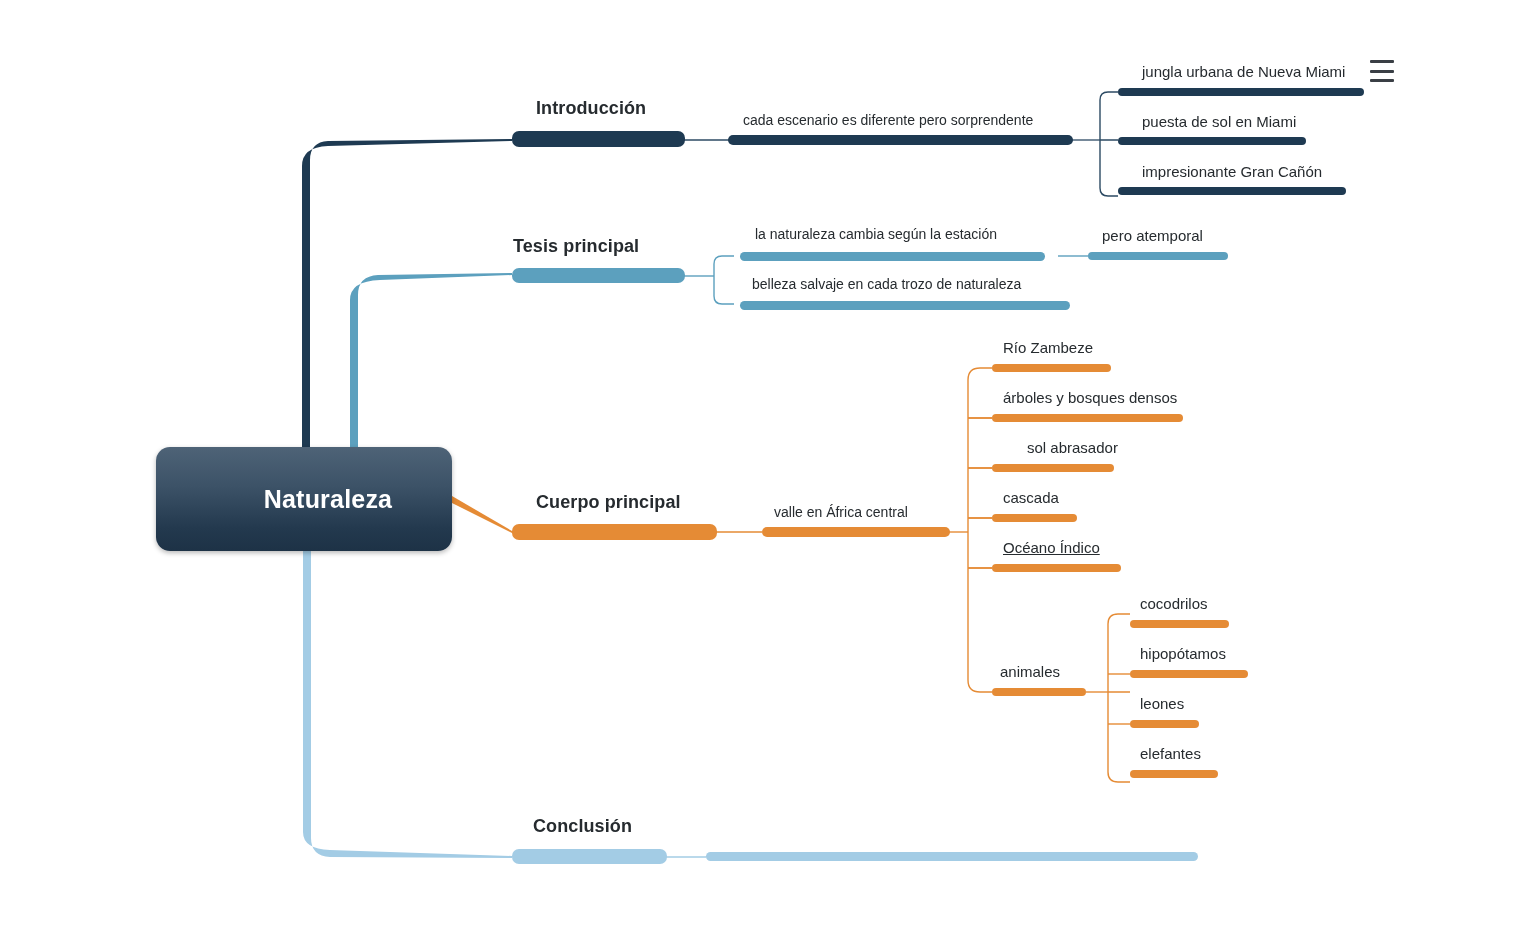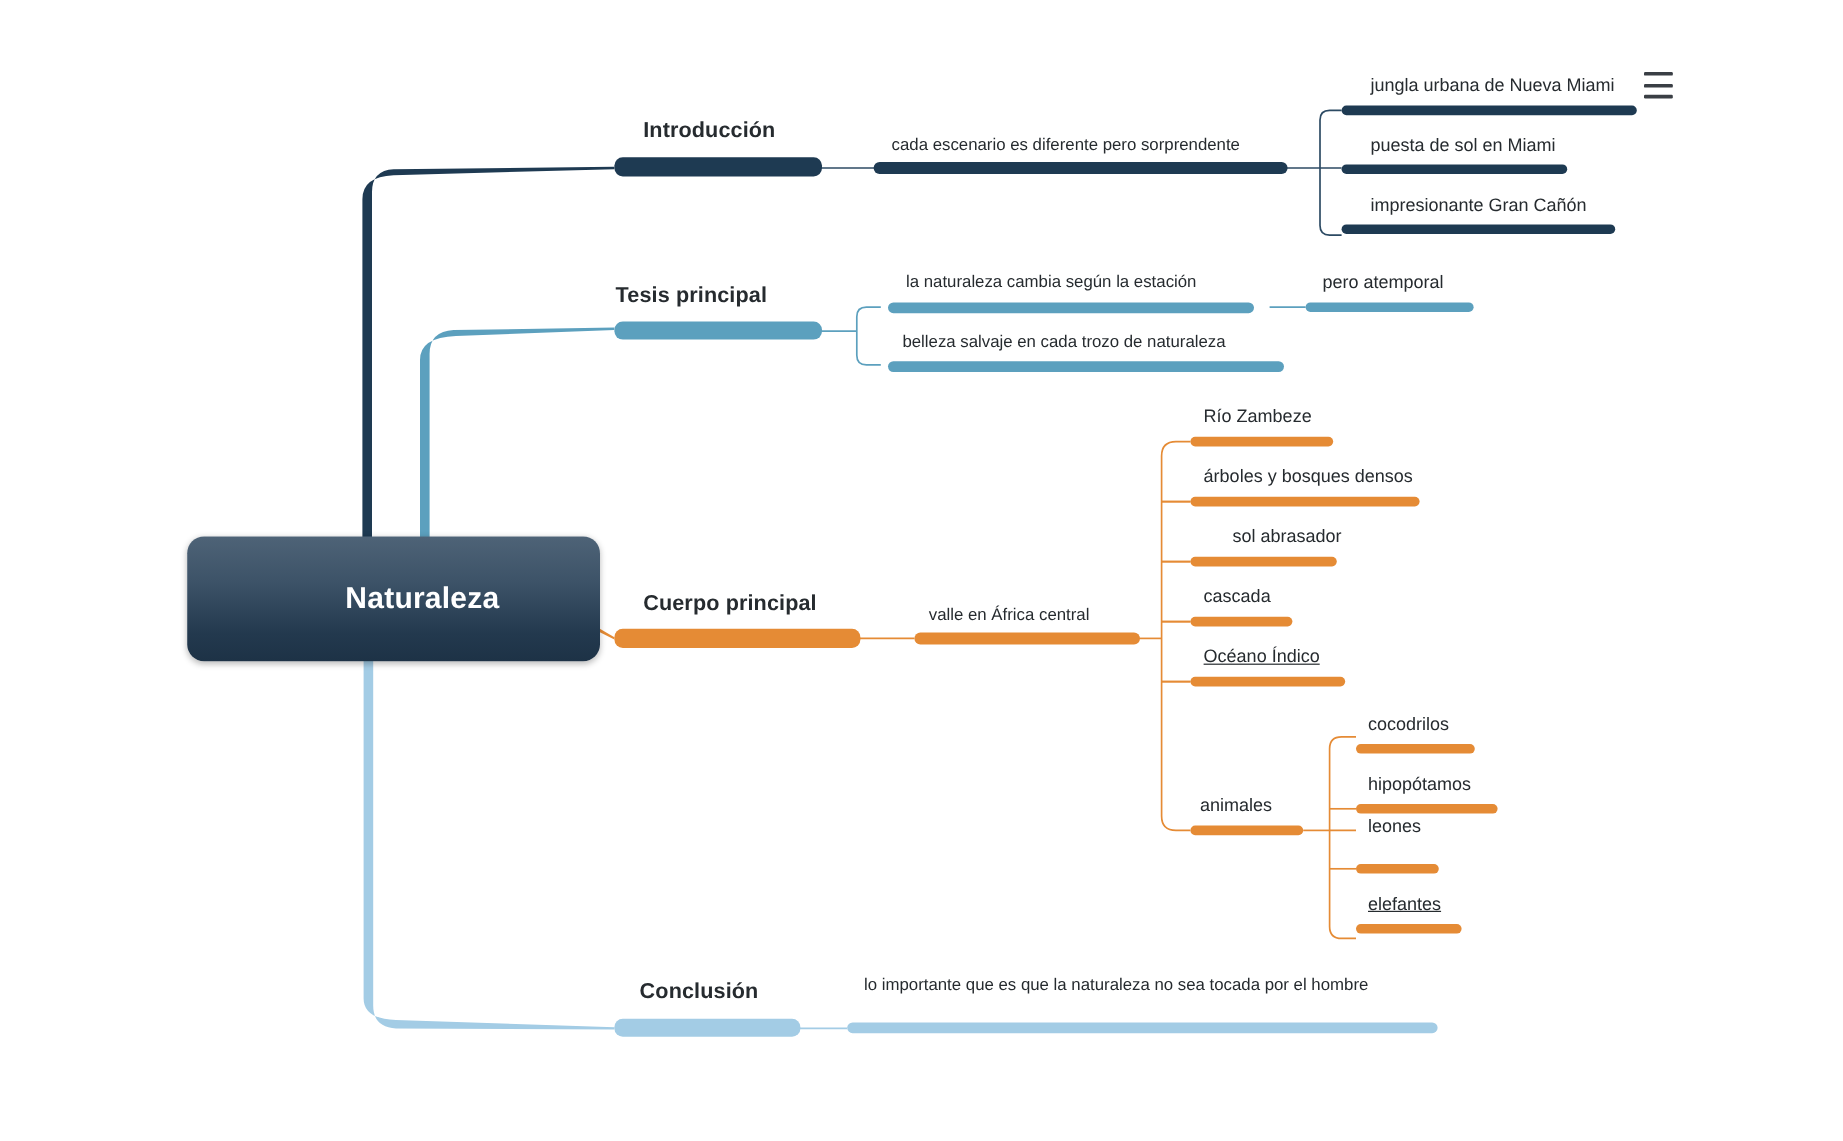--- a/index.html
+++ b/index.html
@@ -27,21 +27,21 @@
     height: 951px;
     pointer-events: none;
   }
   .layer > * { pointer-events: auto; }
 
   
   .root-node {
     position: absolute;
     left: 156px;
     top: 447px;
-    width: 344px;
+    width: 296px;
     height: 104px;
     border-radius: 14px;
     background: linear-gradient(180deg, #4e6377 0%, #3c5267 38%, #23394e 78%, #1d3246 100%);
     box-shadow: 0 2px 5px rgba(0,0,0,0.28);
     display: flex;
     flex-direction: column;
     align-items: center;
     justify-content: center;
     color: #ffffff;
     font-weight: bold;
@@ -244,25 +244,24 @@
 
     <div class="nlabel leaf-label" style="left:1003px; top:339px;">Río Zambeze</div>
     <div class="nlabel leaf-label" style="left:1003px; top:389px;">árboles y bosques densos</div>
     <div class="nlabel leaf-label" style="left:1027px; top:439px;">sol abrasador</div>
     <div class="nlabel leaf-label" style="left:1003px; top:489px;">cascada</div>
     <div class="nlabel leaf-label" style="left:1003px; top:539px;text-decoration:underline;">Océano Índico</div>
     <div class="nlabel leaf-label" style="left:1000px; top:663px;text-align:right;">animales</div>
 
     <div class="nlabel leaf-label" style="left:1140px; top:595px;">cocodrilos</div>
     <div class="nlabel leaf-label" style="left:1140px; top:645px;">hipopótamos</div>
-    <div class="nlabel leaf-label" style="left:1140px; top:680px;">leones</div>
-    <div class="nlabel leaf-label" style="left:1140px; top:745px;text-decoration:underline;">elefantes</div>
+    <div class="nlabel leaf-label" style="left:1140px; top:695px;">leones</div>
+    <div class="nlabel leaf-label" style="left:1140px; top:745px;">elefantes</div>
 
     <div class="nlabel main-label" style="left:533px; top:816px;">Conclusión</div>
-    <div class="nlabel sub-label wrap" style="left:720px; top:812px; width:460px; line-height:1.24;">lo importante que es que la naturaleza no sea tocada por el hombre</div>
   </div>
 
   <div class="root-node">
     <span class="root-line">Naturaleza</span>
   </div>
 
   <div class="menu-btn">
     <span></span>
     <span></span>
     <span></span>

